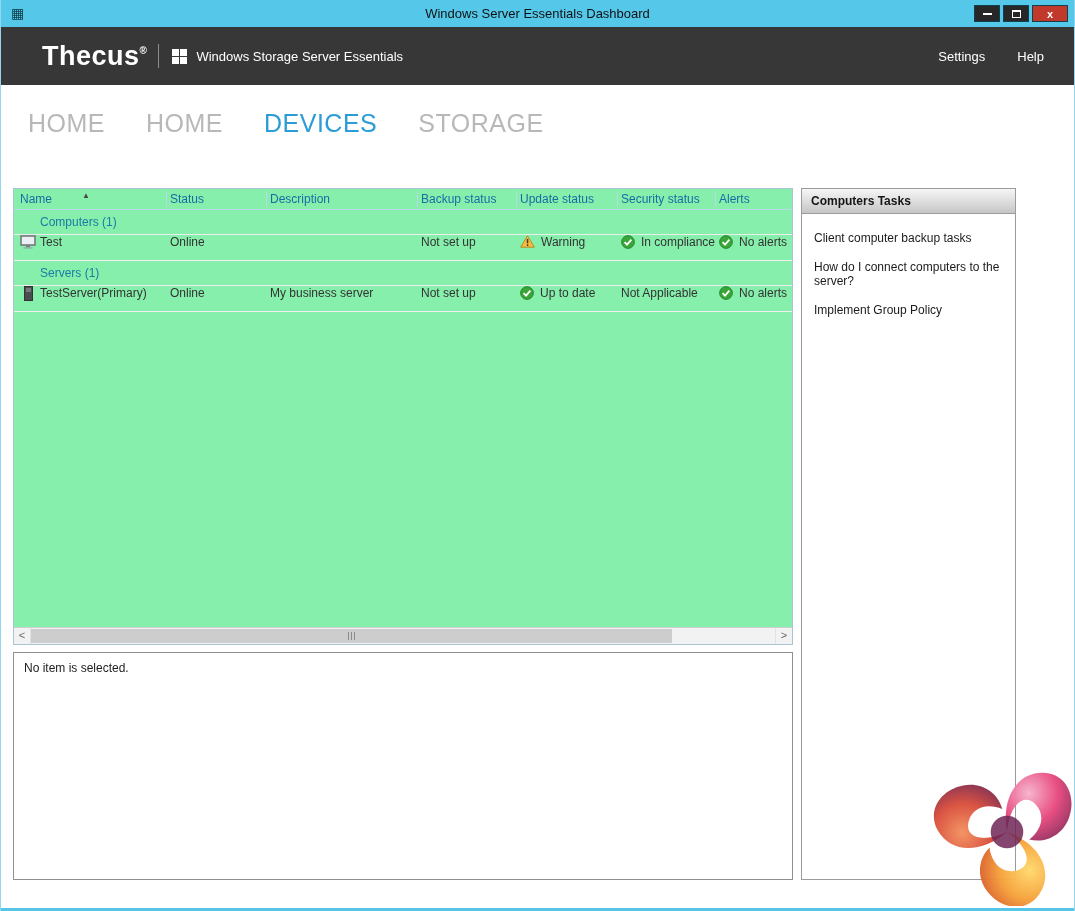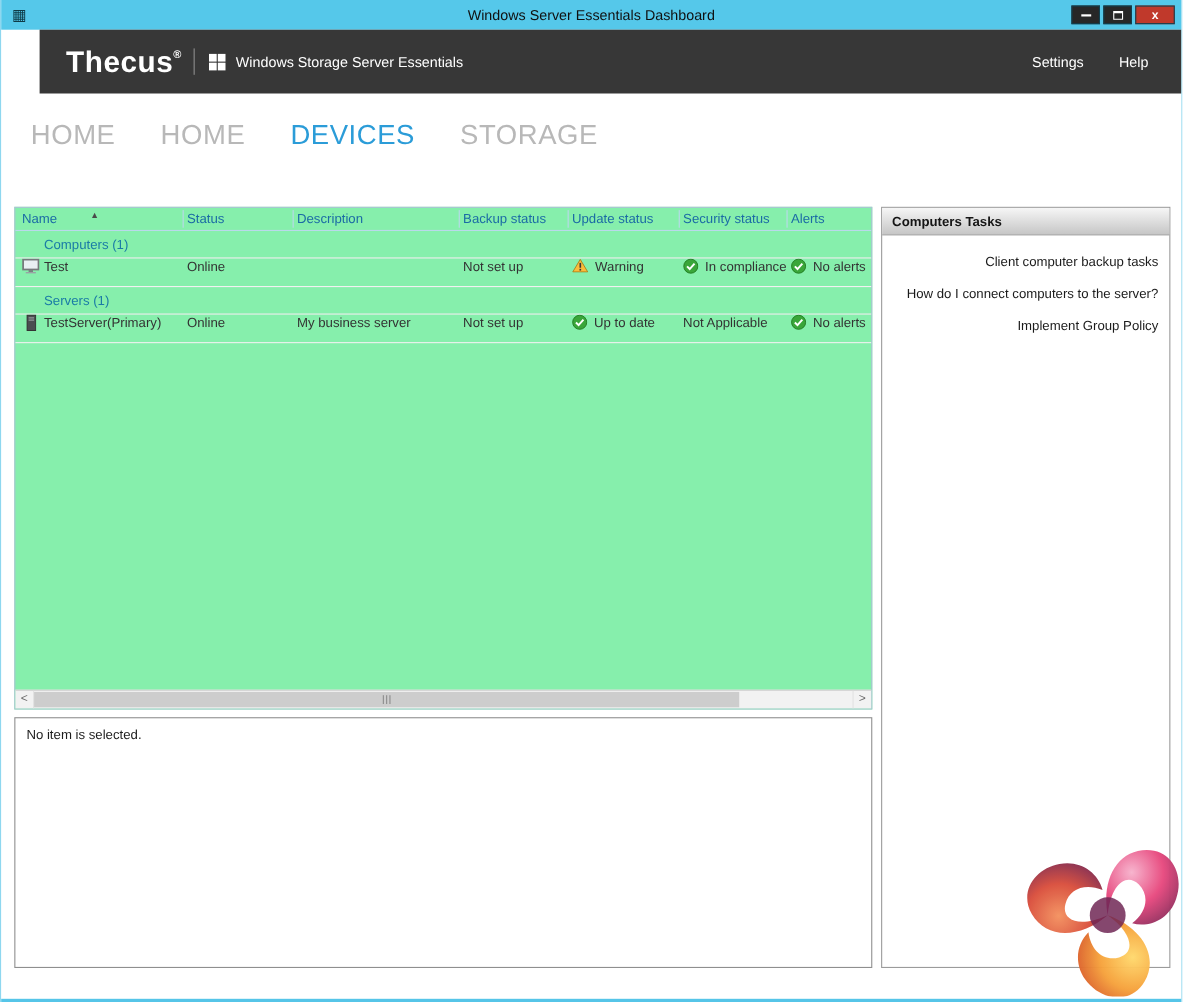--- a/index.html
+++ b/index.html
@@ -18,21 +18,21 @@
   .controls { margin-left:auto; display:flex; gap:3px; margin-right:6px; z-index:2; }
   .wbtn { height:17px; border:1px solid #11404f; background:#272727; color:#fff;
           display:flex; align-items:center; justify-content:center; cursor:pointer; }
   .wbtn.minmax { width:26px; }
   .wbtn.close { width:36px; background:#c0392b; font-size:11px; font-weight:bold; }
   .min-glyph { width:9px; height:2px; background:#fff; }
   .max-glyph { width:9px; height:8px; border:1px solid #fff; border-top-width:2px; }
 
   
   .appbar { position:absolute; top:27px; left:0; right:0; height:58px; background:#373737;
-            display:flex; align-items:center; color:#fff; padding:0 30px 0 24px;margin-left:35px; }
+            display:flex; align-items:center; color:#fff; padding:0 30px 0 41px; }
   .brand { font-size:27px; font-weight:bold; letter-spacing:.5px; }
   .brand-reg { font-size:10px; vertical-align:top; line-height:20px; }
   .brand-divider { width:1px; height:24px; background:#8d8d8d; margin:0 13px 0 11px; }
   .winlogo { display:grid; grid-template-columns:7px 7px; grid-template-rows:7px 7px; gap:1px; margin-right:9px; }
   .winlogo div { background:#fff; }
   .product { font-size:13px; }
   .appbar-right { margin-left:auto; display:flex; gap:32px; font-size:13px; }
   .applink { color:#fff; cursor:pointer; }
 
   
@@ -68,26 +68,26 @@
   .sb-right { right:0; border-left:1px solid #e2e2e2; }
   .sb-thumb { position:absolute; left:17px; top:1px; height:14px; width:641px; background:#cdcdcd;
               display:flex; align-items:center; justify-content:center; gap:2px; cursor:pointer; }
   .sb-grip { width:1px; height:8px; background:#8c8c8c; }
 
   
   .details-box { position:absolute; left:12px; top:652px; width:780px; height:228px;
                  border:1px solid #8f8f8f; padding:8px 10px; font-size:12px; color:#1d1d1d; background:#fff; }
 
   
-  .tasks { position:absolute; left:800px; top:188px; width:263px; height:692px;
+  .tasks { position:absolute; left:800px; top:188px; width:215px; height:692px;
            border:1px solid #9b9b9b; background:#fff; }
   .tasks-header { height:25px; line-height:25px; padding-left:9px; font-size:12px; font-weight:bold;
                   color:#151515; background:linear-gradient(#f6f6f6, #c6c6c6);
                   border-bottom:1px solid #9b9b9b; }
-  .tasks-list { padding:17px 10px 0 12px;text-align:right; }
+  .tasks-list { padding:17px 10px 0 12px; }
   .task-link { font-size:12px; color:#1b1b1b; margin-bottom:15px; cursor:pointer; }
 
   
   .statusbar { position:absolute; left:0; right:0; bottom:3px; height:19px; background:#fff;
                border-top:1px solid #bdbdbd; display:flex; align-items:center; font-size:11px; color:#111; }
   .status-text { padding-left:8px; }
   .status-sep { width:1px; align-self:stretch; background:#c9c9c9; margin-left:9px; }
   .bottom-strip { position:absolute; left:0; right:0; bottom:0; height:3px; background:#56c5e8; }
 
   

